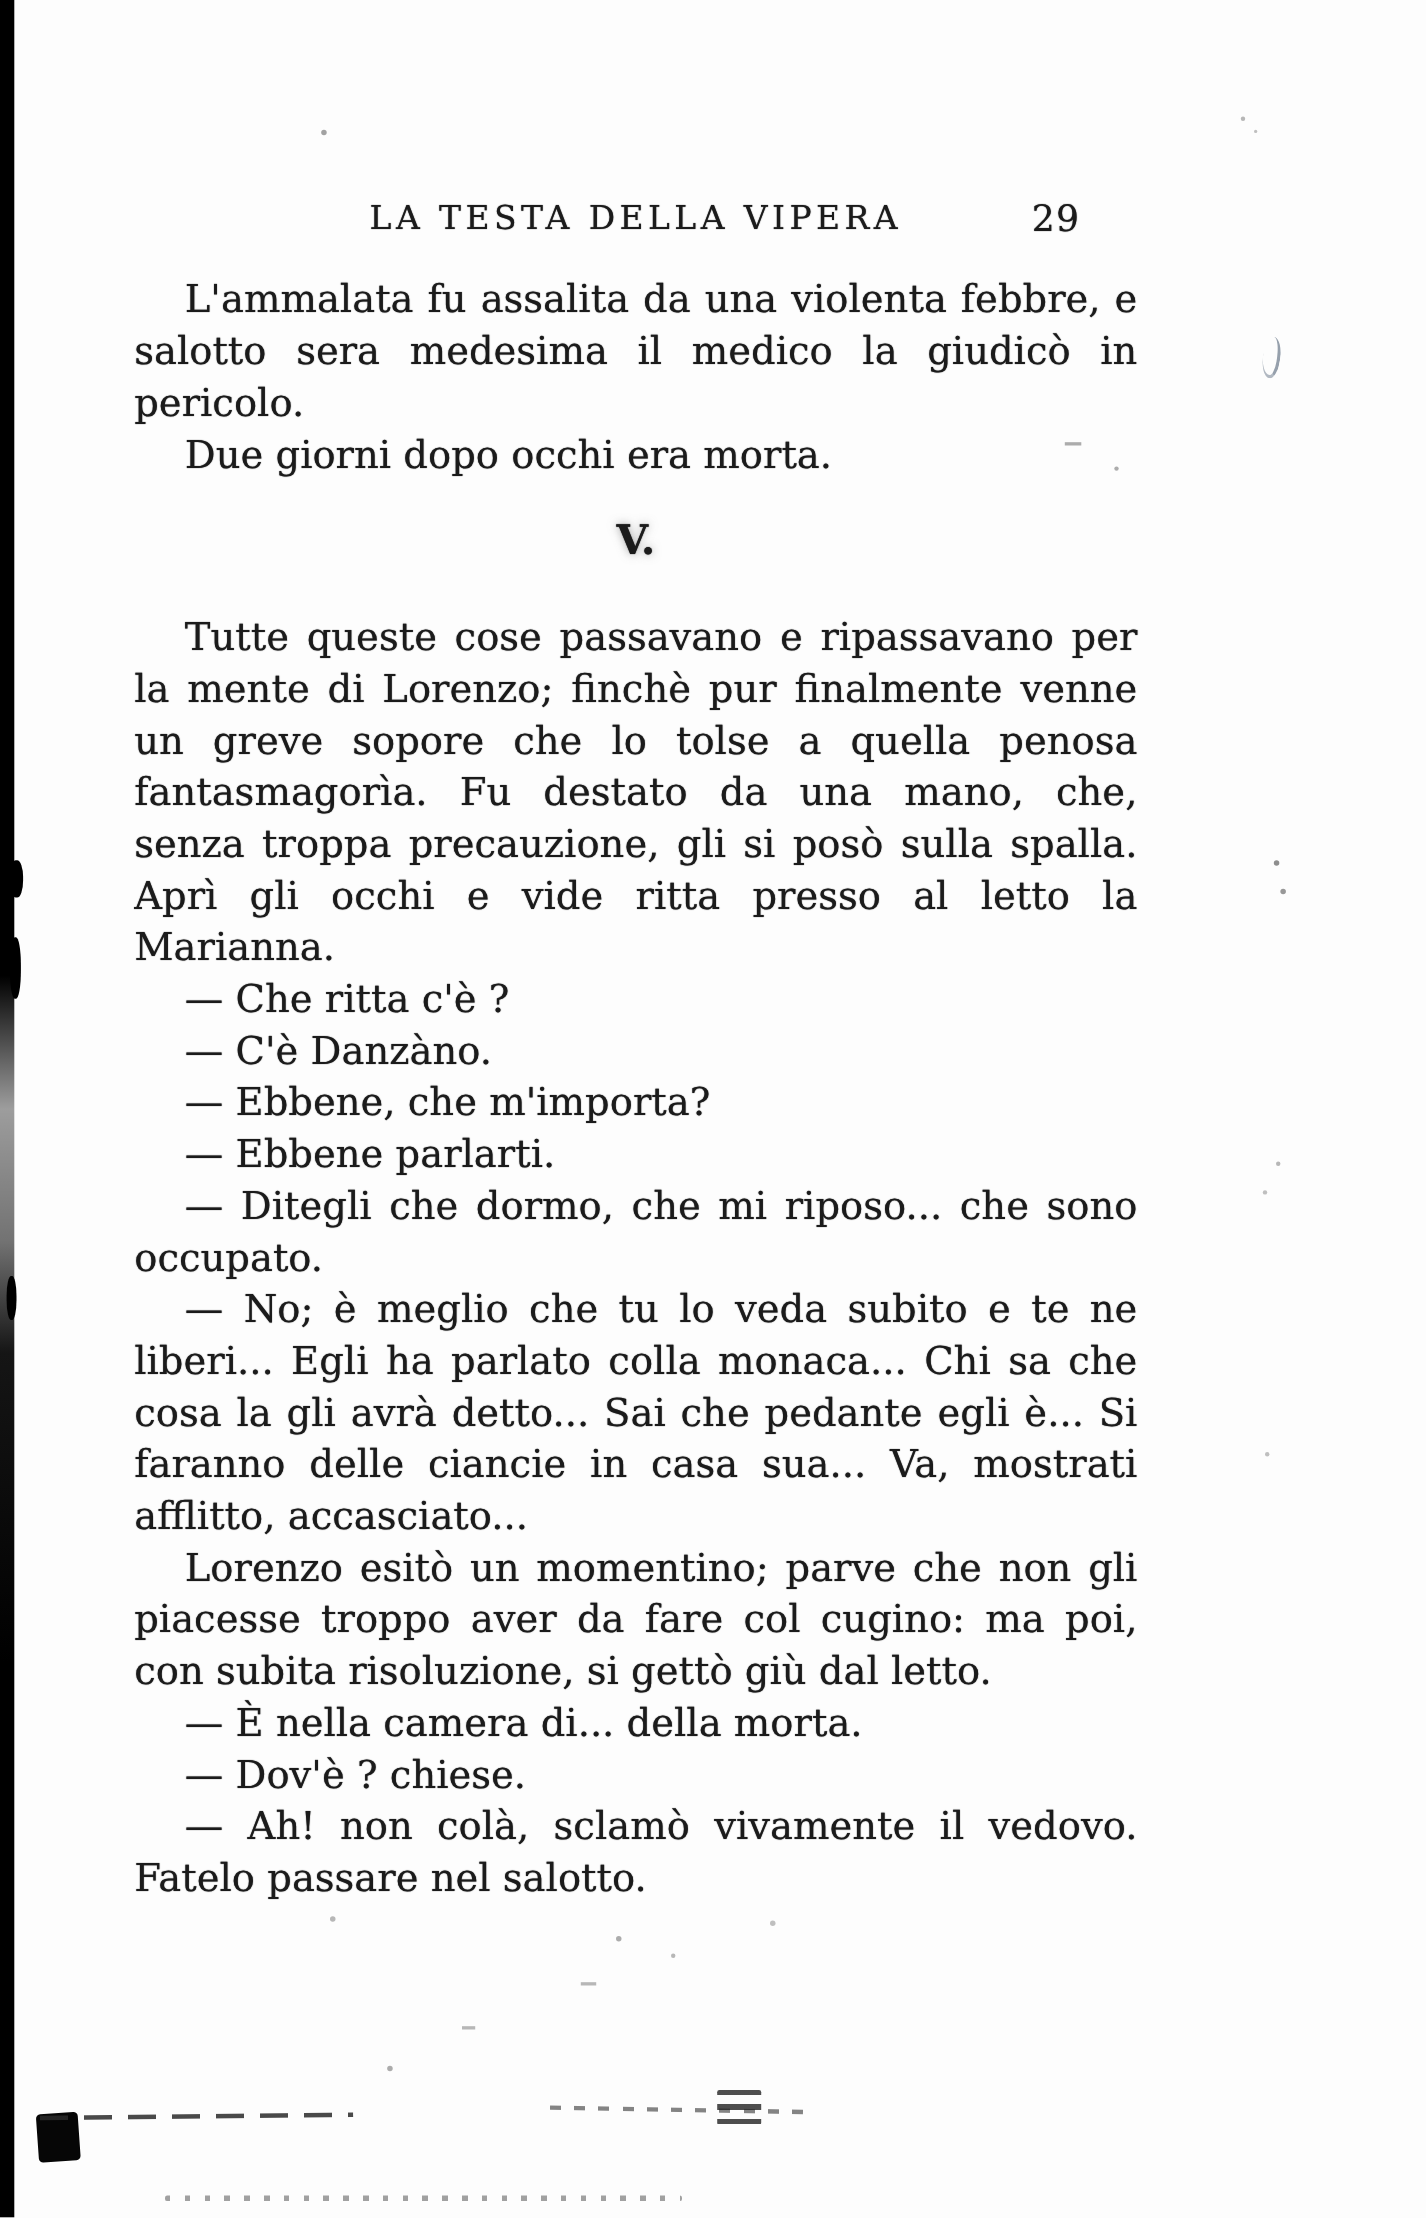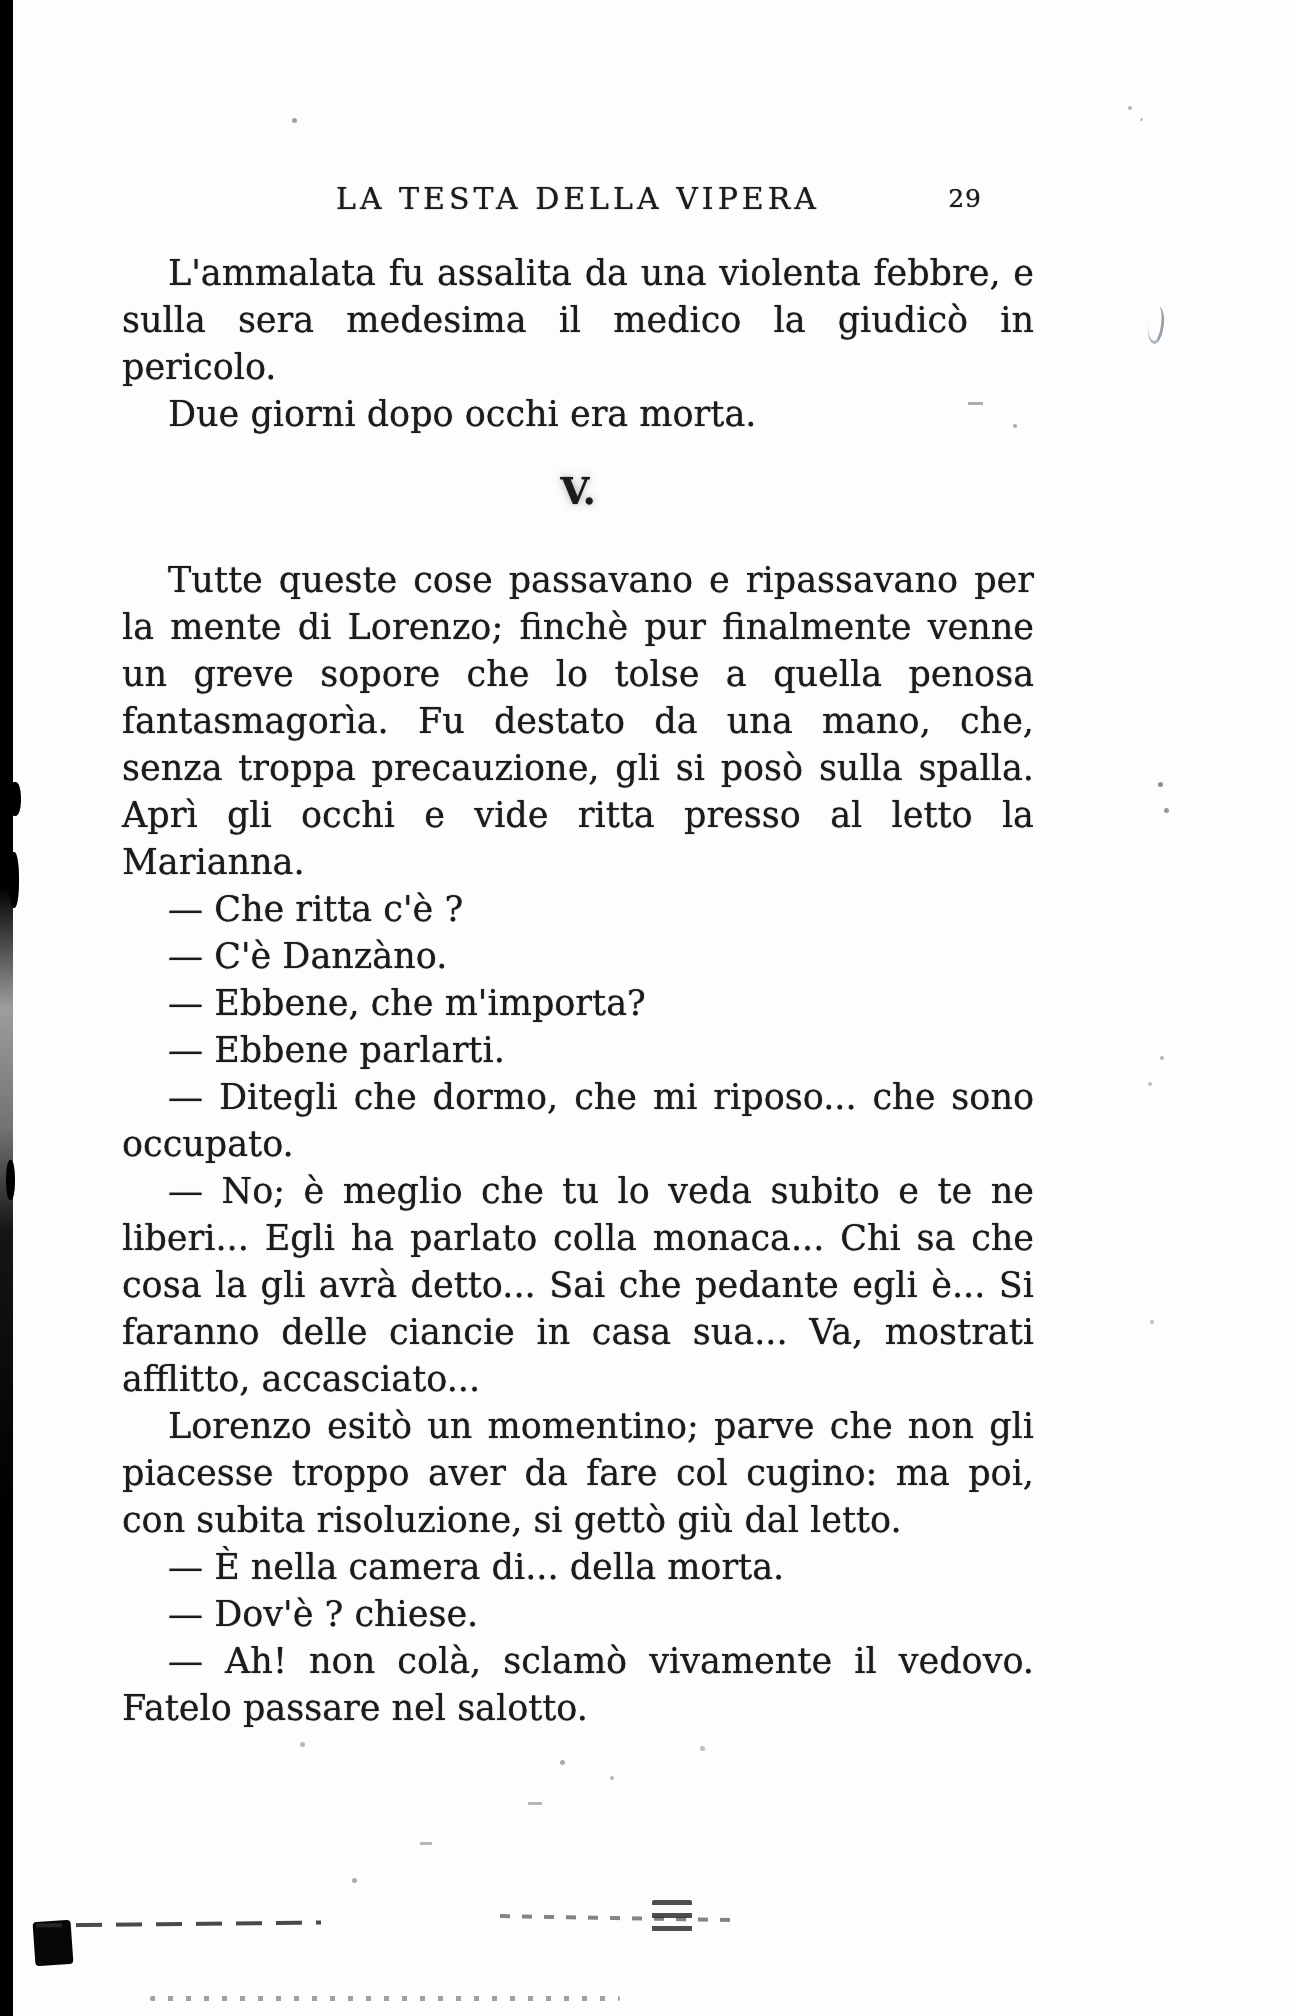--- a/index.html
+++ b/index.html
@@ -32,21 +32,21 @@
   
   .page-inner {
     position:absolute; left:122px; top:176px; width:912px;
     font-size:35px; line-height:47px;
     text-shadow:0 0 1px rgba(10,10,10,.8);
   }
   .running-header {
     position:relative; text-align:center; height:46px; line-height:46px;
     font-size:30px; letter-spacing:4px; margin-bottom:28px;
   }
-  .page-number { position:absolute; right:52px; top:0; font-size:25px; letter-spacing:1px; }
+  .page-number { position:absolute; right:52px; top:0; font-size:33px; letter-spacing:1px; }
   .para { text-align:justify; text-indent:46px; }
   .section-heading {
     text-align:center; font-weight:bold; font-size:37px;
     margin:30px 0 42px;
     text-shadow:0 0 9px rgba(100,100,100,.55), 0 0 1px #000;
   }
 
   
   .speck { position:absolute; background:#333; border-radius:50%; }
   .dashmark { position:absolute; background:#333; }
@@ -113,21 +113,21 @@
   <div class="stamp-mark"></div>
   <div class="dots-row"></div>
 
   <div class="page-inner">
 
     <div class="running-header">
       <span class="header-title">LA TESTA DELLA VIPERA</span>
       <span class="page-number">29</span>
     </div>
 
-    <p class="para">L'ammalata fu assalita da una violenta febbre, e sulla sera medesima il medico la giudicò in pericolo.</p>
+    <p class="para">L'ammalata fu assalita da una violenta febbre, e salotto sera medesima il medico la giudicò in pericolo.</p>
     <p class="para">Due giorni dopo occhi era morta.</p>
 
     <div class="section-heading">V.</div>
 
     <p class="para">Tutte queste cose passavano e ripassavano per la mente di Lorenzo; finchè pur finalmente venne un greve sopore che lo tolse a quella penosa fantasmagorìa. Fu destato da una mano, che, senza troppa precauzione, gli si posò sulla spalla. Aprì gli occhi e vide ritta presso al letto la Marianna.</p>
 
     <p class="para">— Che ritta c'è ?</p>
     <p class="para">— C'è Danzàno.</p>
     <p class="para">— Ebbene, che m'importa?</p>
     <p class="para">— Ebbene parlarti.</p>

